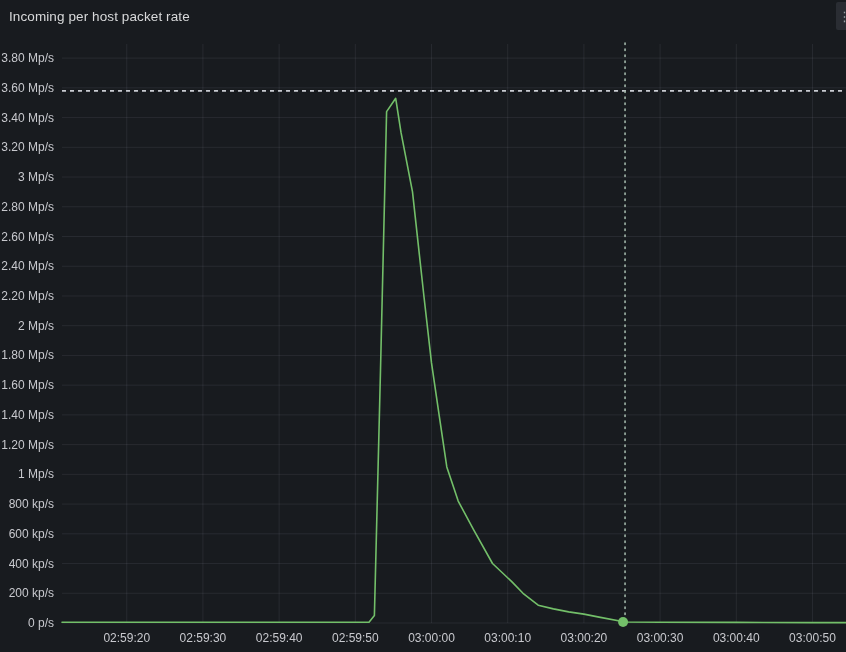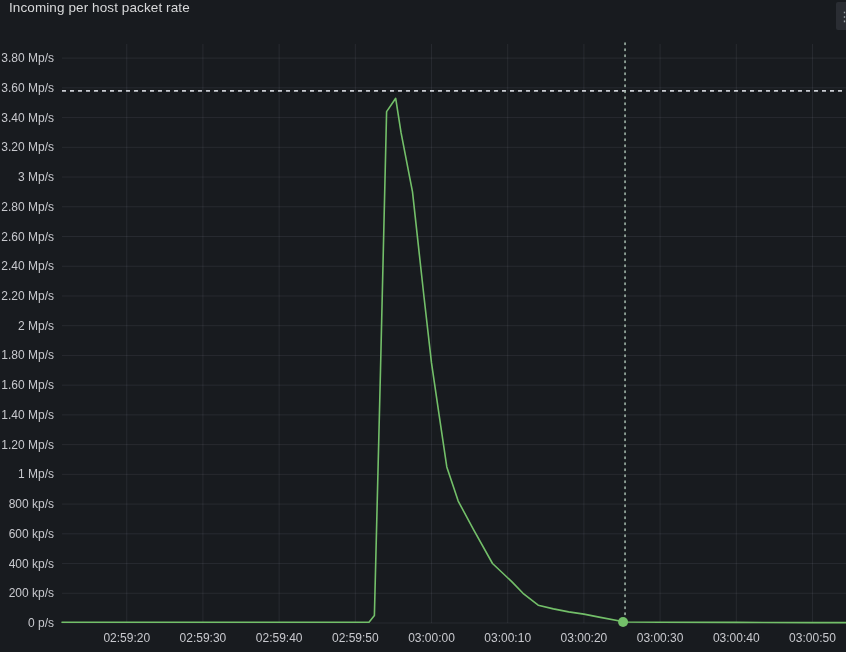--- a/index.html
+++ b/index.html
@@ -6,21 +6,21 @@
   .panel {
     position: relative;
     width: 846px; height: 652px;
     background: #181b1f;
     font-family: "Liberation Sans", sans-serif;
     overflow: hidden;
   }
   .panel-header {
     position: absolute; top: 0; left: 0;
     width: 100%; height: 32px;
-    display: flex; align-items: flex-start;
+    display: flex; align-items: center;
     box-sizing: border-box;
     padding-left: 9px;
     z-index: 2;
   }
   .panel-title {
     color: #d8d9da;
     font-size: 13.5px;
     font-weight: 500;
     letter-spacing: 0.1px;
     cursor: pointer;

